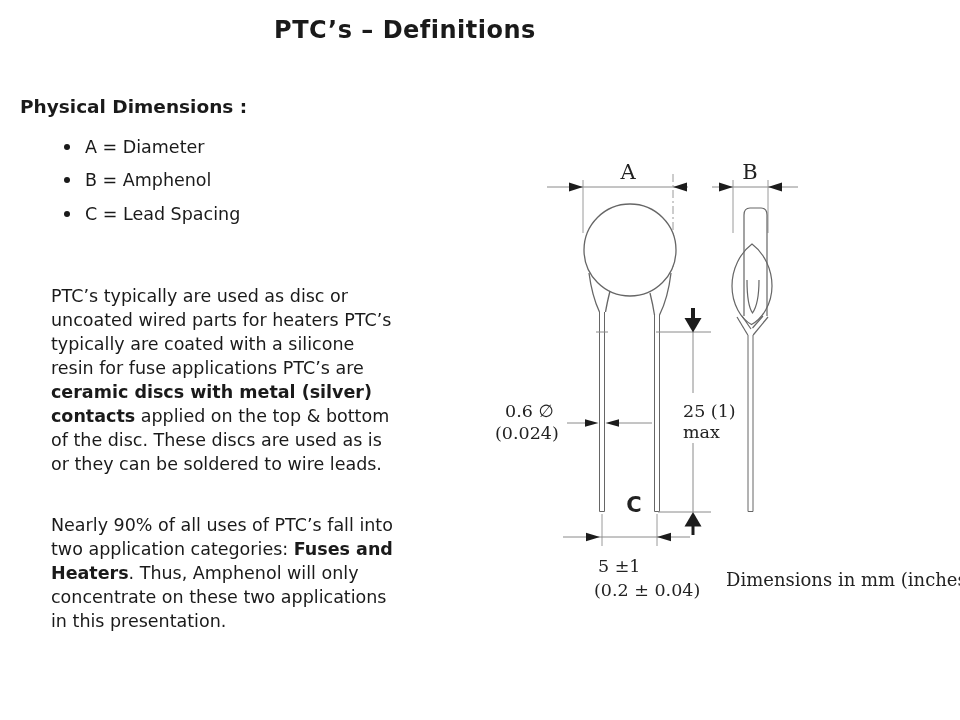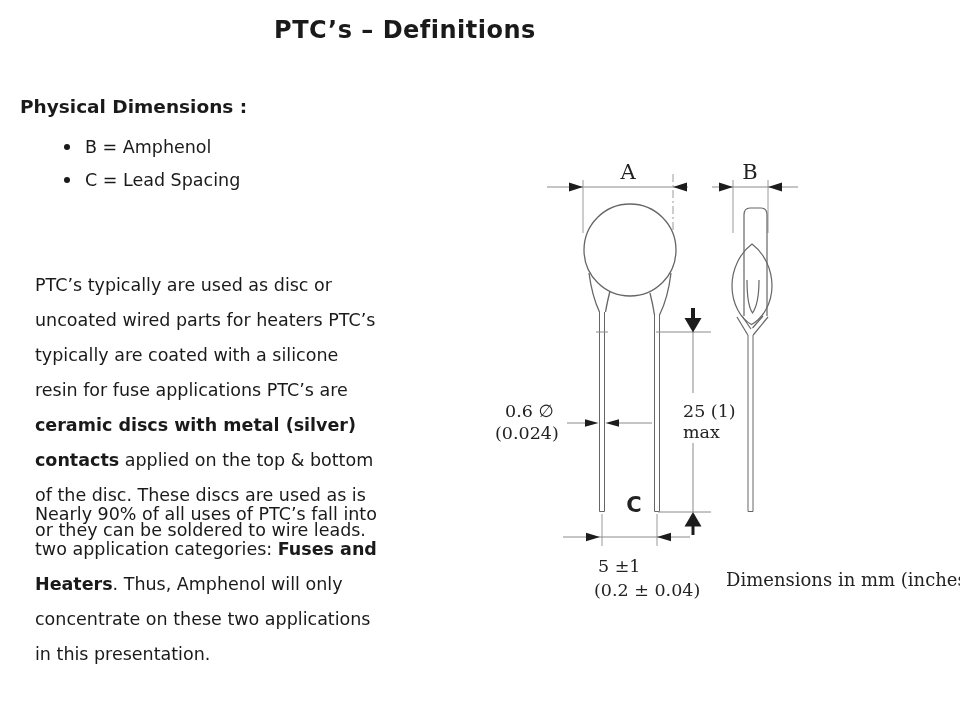--- a/index.html
+++ b/index.html
@@ -13,41 +13,45 @@
     font-size:24px; font-weight:bold; letter-spacing:0.5px; margin:0;
   }
   .heading {
     position:absolute; left:20px; top:96px; font-size:18.5px; font-weight:bold;
   }
   .bullets { position:absolute; left:64px; top:130px; }
   .bullet-row { display:flex; align-items:center; height:33.5px; font-size:17.5px; }
   .dot { width:6px; height:6px; background:#1a1a1a; border-radius:50%; margin-right:15px; flex:0 0 auto; }
   .para {
     position:absolute; left:35px; width:450px; font-size:17.5px;
-    line-height:35px; white-space:pre-line; margin:0;
+    line-height:24px; white-space:pre-line; margin:16px;
   }
   .p1 { top:268px; }
   .p2 { top:497px; }
   .para b { font-weight:bold; }
   .diagram { position:absolute; left:480px; top:140px; }
   .dlabel { font-family:"DejaVu Serif","Liberation Serif",serif; font-size:21px; fill:#222; }
   .clabel { font-family:"DejaVu Sans","Liberation Sans",sans-serif; font-size:21px; font-weight:bold; fill:#222; }
   .dtext  { font-family:"DejaVu Serif","Liberation Serif",serif; font-size:17.5px; fill:#222; }
   .dnote  { font-family:"DejaVu Serif","Liberation Serif",serif; font-size:18px; fill:#222; }
 </style>
 </head>
 <body>
 
 <div>
 
   <h1 class="title">PTC’s – Definitions</h1>
 
   <div class="heading">Physical Dimensions :</div>
 
   <div class="bullets">
+    <div class="bullet-row">
+        <span class="dot"></span>
+        <span>A = Diameter</span>
+      </div>
     <div class="bullet-row">
         <span class="dot"></span>
         <span>B = Amphenol</span>
       </div>
     <div class="bullet-row">
         <span class="dot"></span>
         <span>C = Lead Spacing</span>
       </div>
   </div>
 

